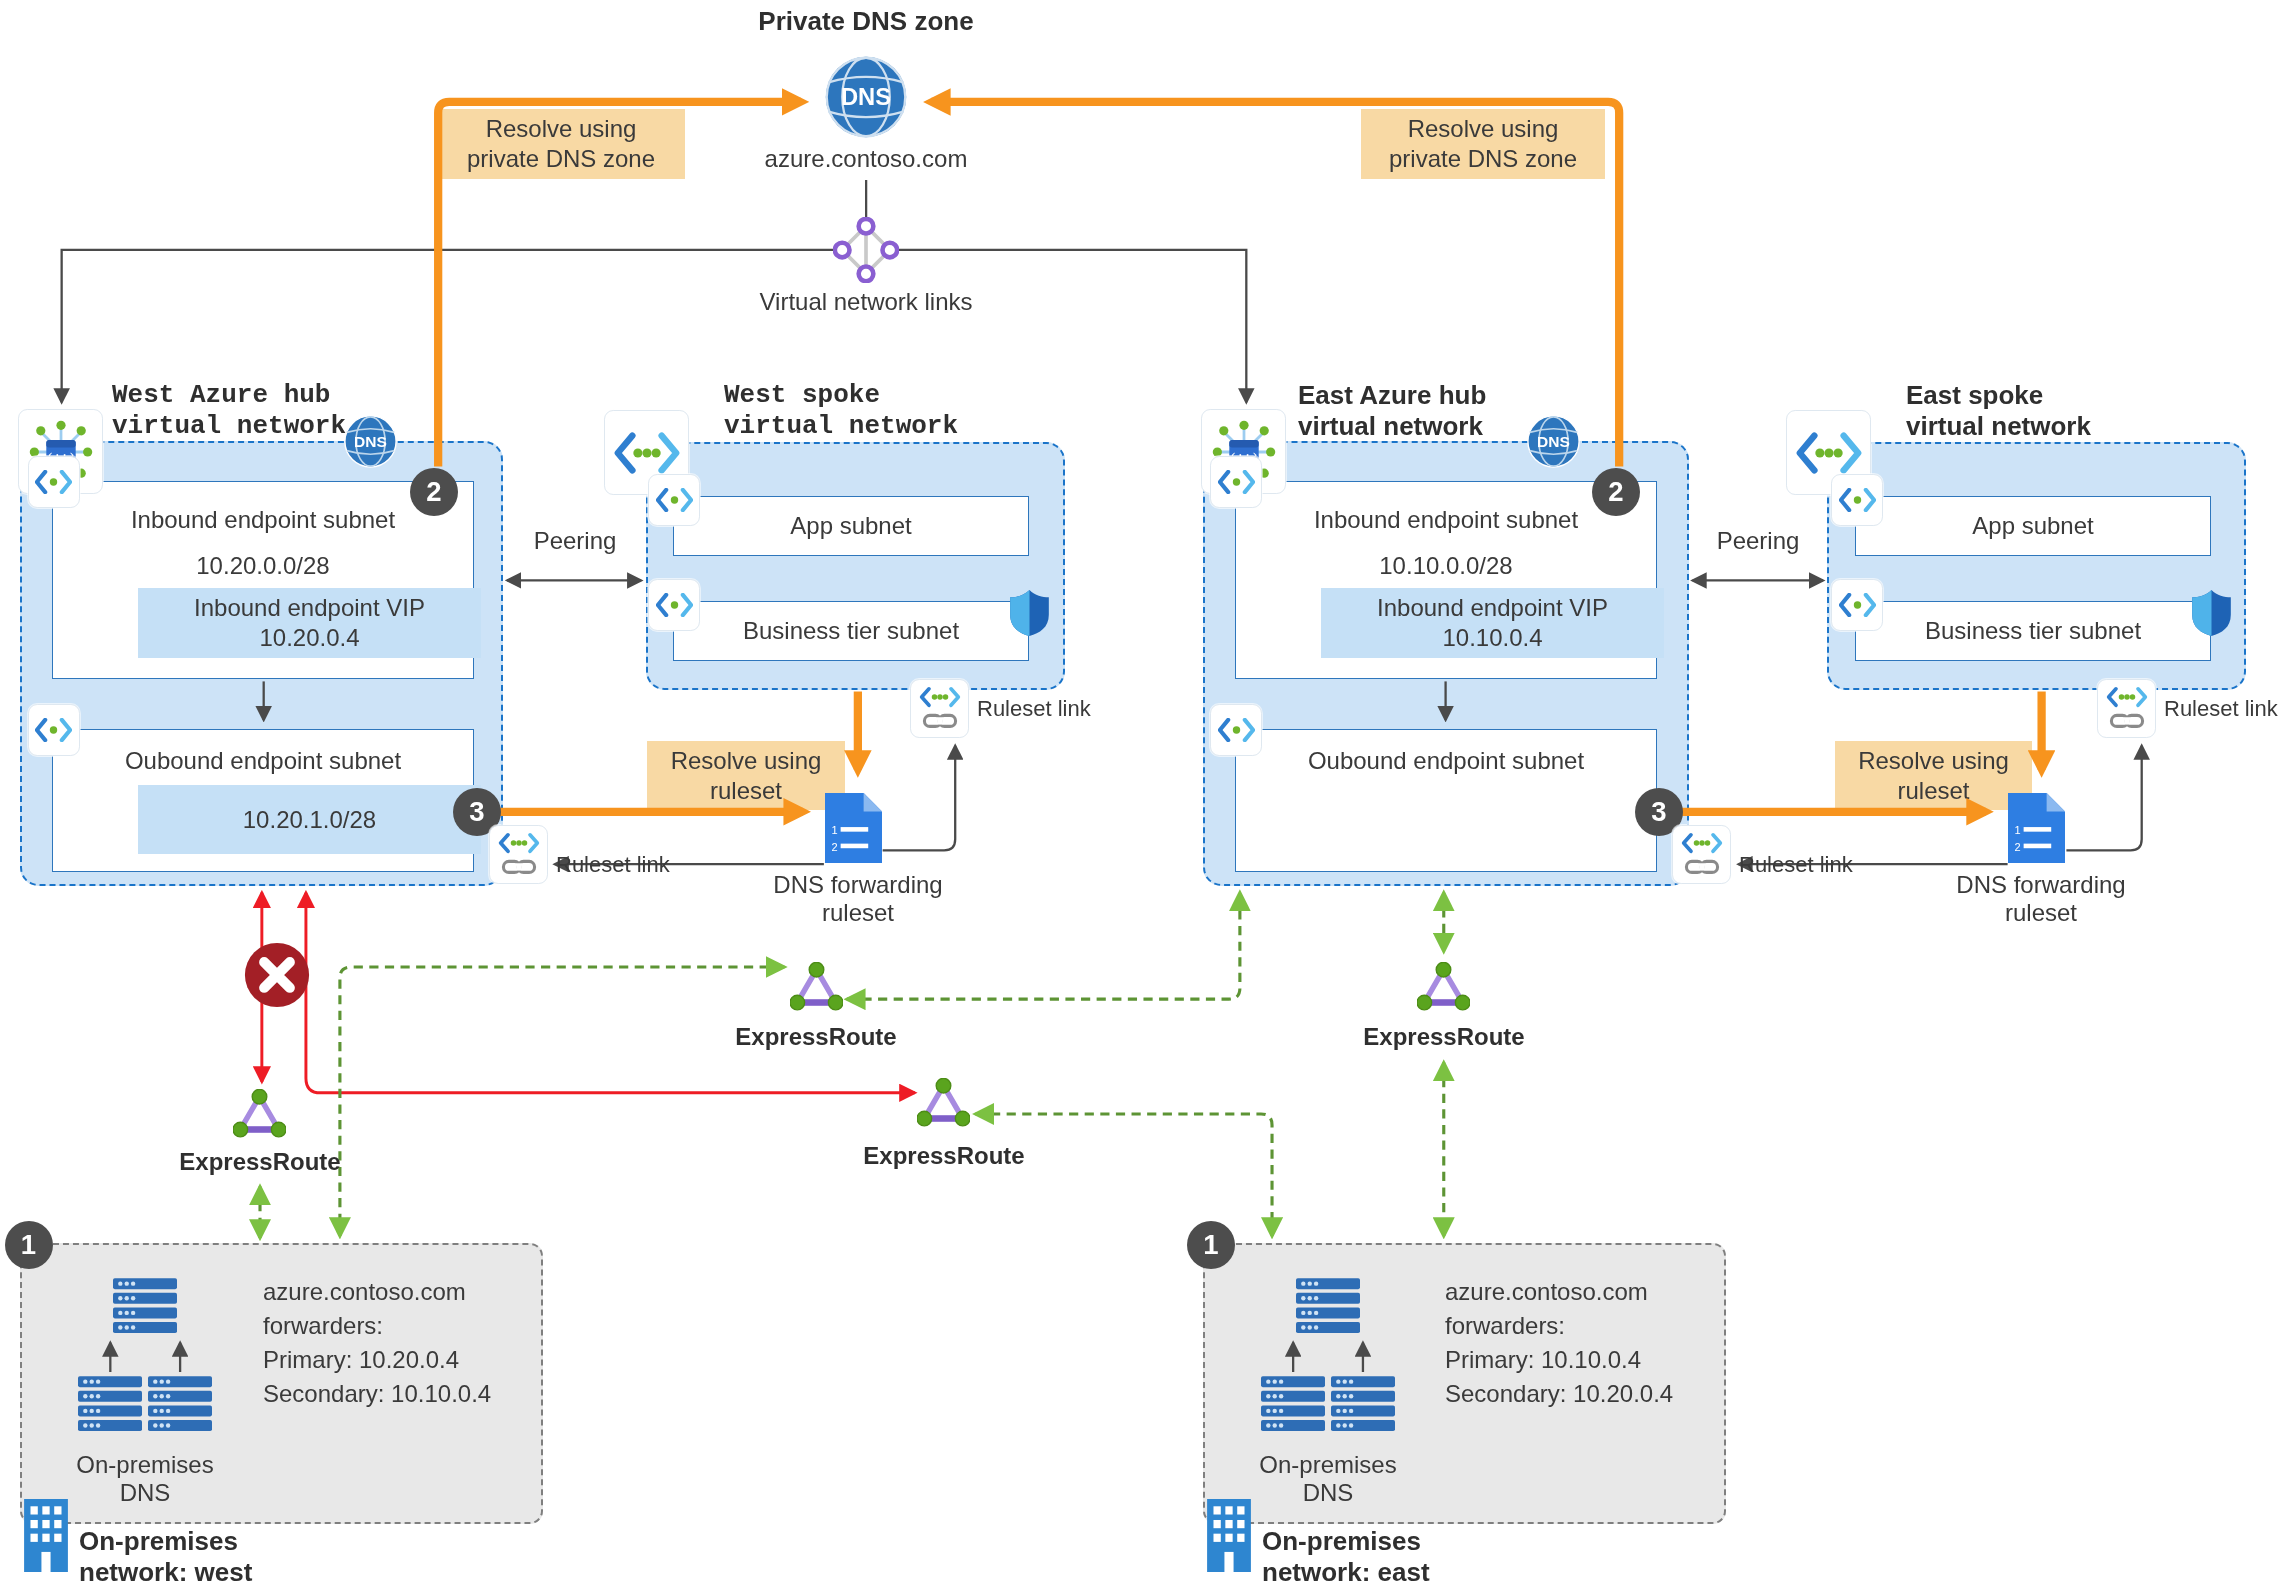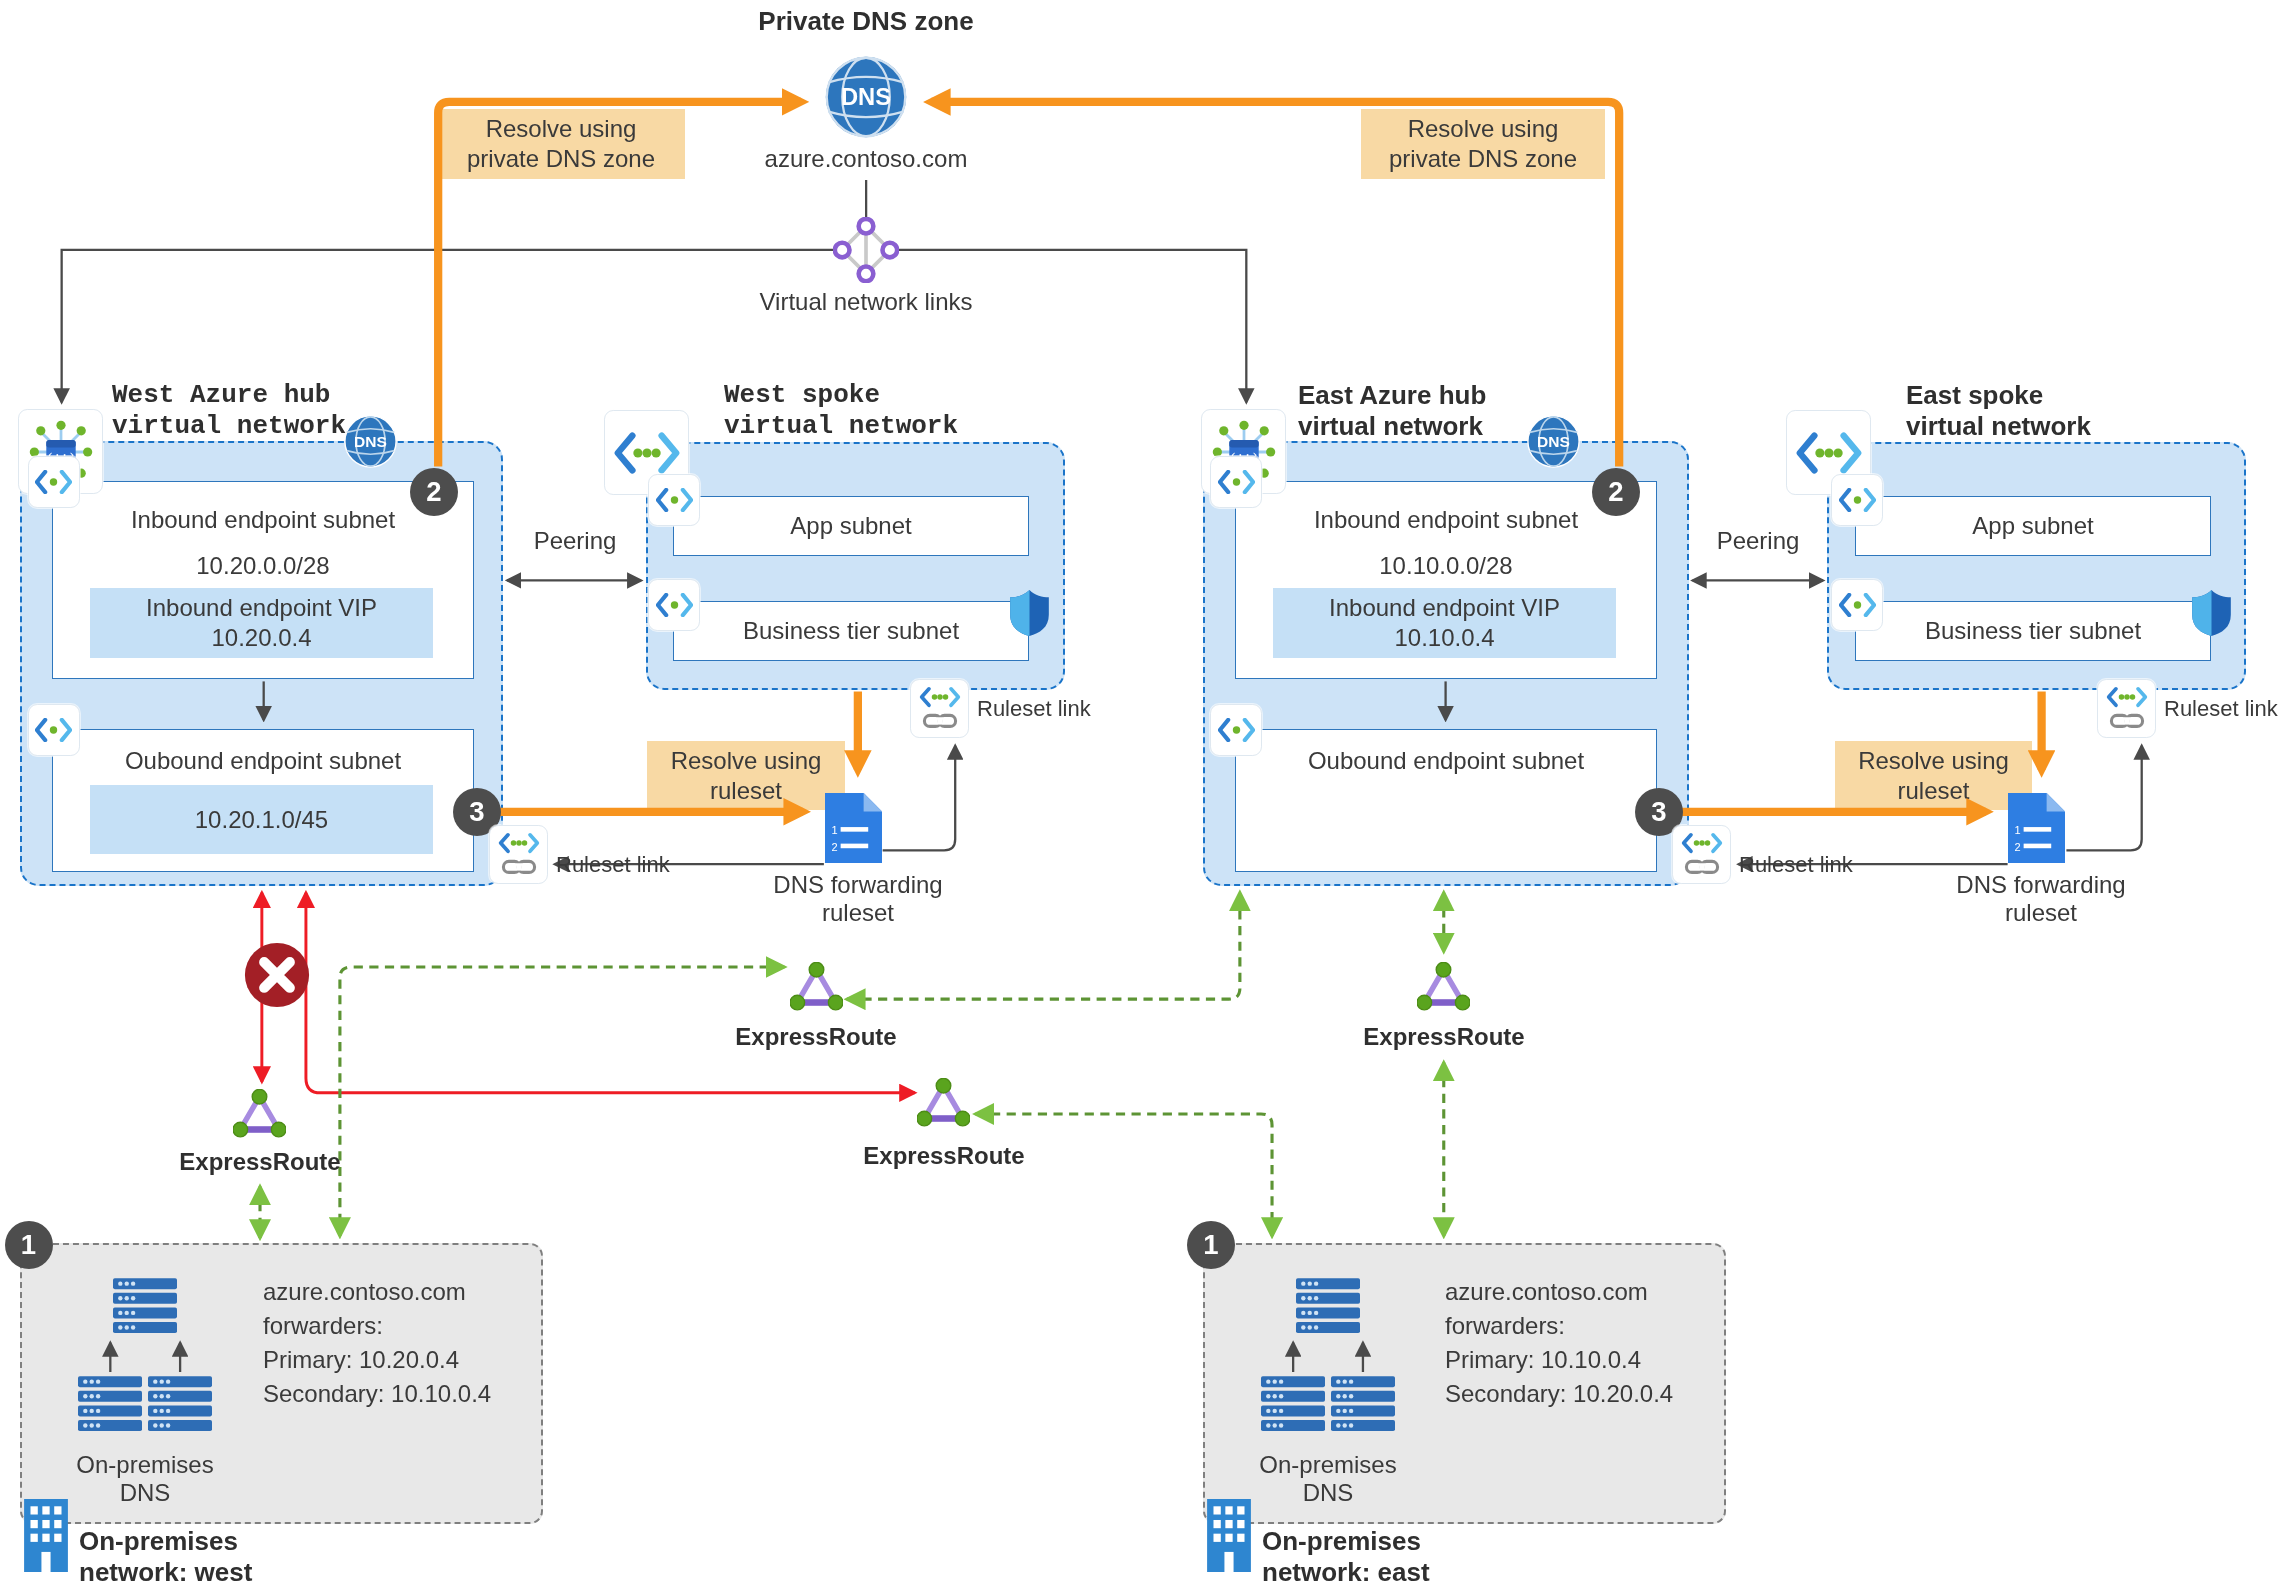--- a/index.html
+++ b/index.html
@@ -9,21 +9,21 @@
   .pre{white-space:pre-line;}
   .region{position:absolute;background:#cde3f7;border:2.8px dashed #1a74c9;border-radius:18.4px;box-sizing:border-box;}
   .whitebox{position:absolute;background:#ffffff;border:1.8px solid #2e76bc;box-sizing:border-box;}
   .bluebox{position:absolute;background:#c5e0f6;box-sizing:border-box;display:flex;flex-direction:column;align-items:center;justify-content:center;}
   .onprem{position:absolute;background:#e8e8e8;border:2.8px dashed #7f7f7f;border-radius:13px;box-sizing:border-box;}
   .orangebox{position:absolute;background:#f8d9a4;display:flex;align-items:center;justify-content:center;text-align:center;font-size:24px;line-height:30px;}
   .badge{position:absolute;background:#4d4d4d;color:#fff;border-radius:50%;display:flex;align-items:center;justify-content:center;font-weight:bold;transform:translate(-50%,-50%);}
   .badge.step{width:48px;height:48px;font-size:27.5px;}
   .title{position:absolute;font-weight:bold;font-size:26px;line-height:31px;color:#2f2f2f;}
   .ctr{transform:translateX(-50%);text-align:center;}
-  .body-txt{font-size:24px;line-height:30px;}
+  .body-txt{font-size:24px;line-height:30px;margin-left:48px;}
   .lbl{position:absolute;font-size:24px;color:#3a3a3a;}
   .small-lbl{position:absolute;font-size:22px;color:#3a3a3a;}
   .er-lbl{position:absolute;font-weight:bold;font-size:24px;color:#2f2f2f;transform:translateX(-50%);text-align:center;}
   .icon-card{position:absolute;background:#fff;border:1.4px solid #dfe8f0;border-radius:9.2px;box-shadow:0 0 0 0.9px rgba(255,255,255,.6);display:flex;align-items:center;justify-content:center;}
   .inner-title{position:absolute;width:100%;text-align:center;font-size:24px;}
   svg{display:block;}
   #connectors{position:absolute;left:0;top:0;pointer-events:none;}
 </style>
 </head>
 <body>
@@ -36,21 +36,21 @@
     <div class="inner-title" style="top:70px;">10.20.0.0/28</div>
   </div>
   <div class="bluebox body-txt" style="left:90px;top:588px;width:343px;height:70px;">
     <div>Inbound endpoint VIP</div>
     <div>10.20.0.4</div>
   </div>
   <div class="whitebox" style="left:52px;top:729px;width:422px;height:143px;">
     <div class="inner-title" style="top:16.5px;">Oubound endpoint subnet</div>
   </div>
   <div class="bluebox body-txt" style="left:90px;top:785px;width:343px;height:69px;">
-    <div>10.20.1.0/45</div>
+    <div>10.20.1.0/28</div>
   </div>
 
   <div class="region" style="left:646px;top:442px;width:419px;height:248px;"></div>
   <div class="whitebox" style="left:673px;top:496px;width:356px;height:60px;">
     <div class="inner-title" style="top:14.7px;">App subnet</div>
   </div>
   <div class="whitebox" style="left:673px;top:601px;width:356px;height:60px;">
     <div class="inner-title" style="top:14.7px;">Business tier subnet</div>
   </div>
 

